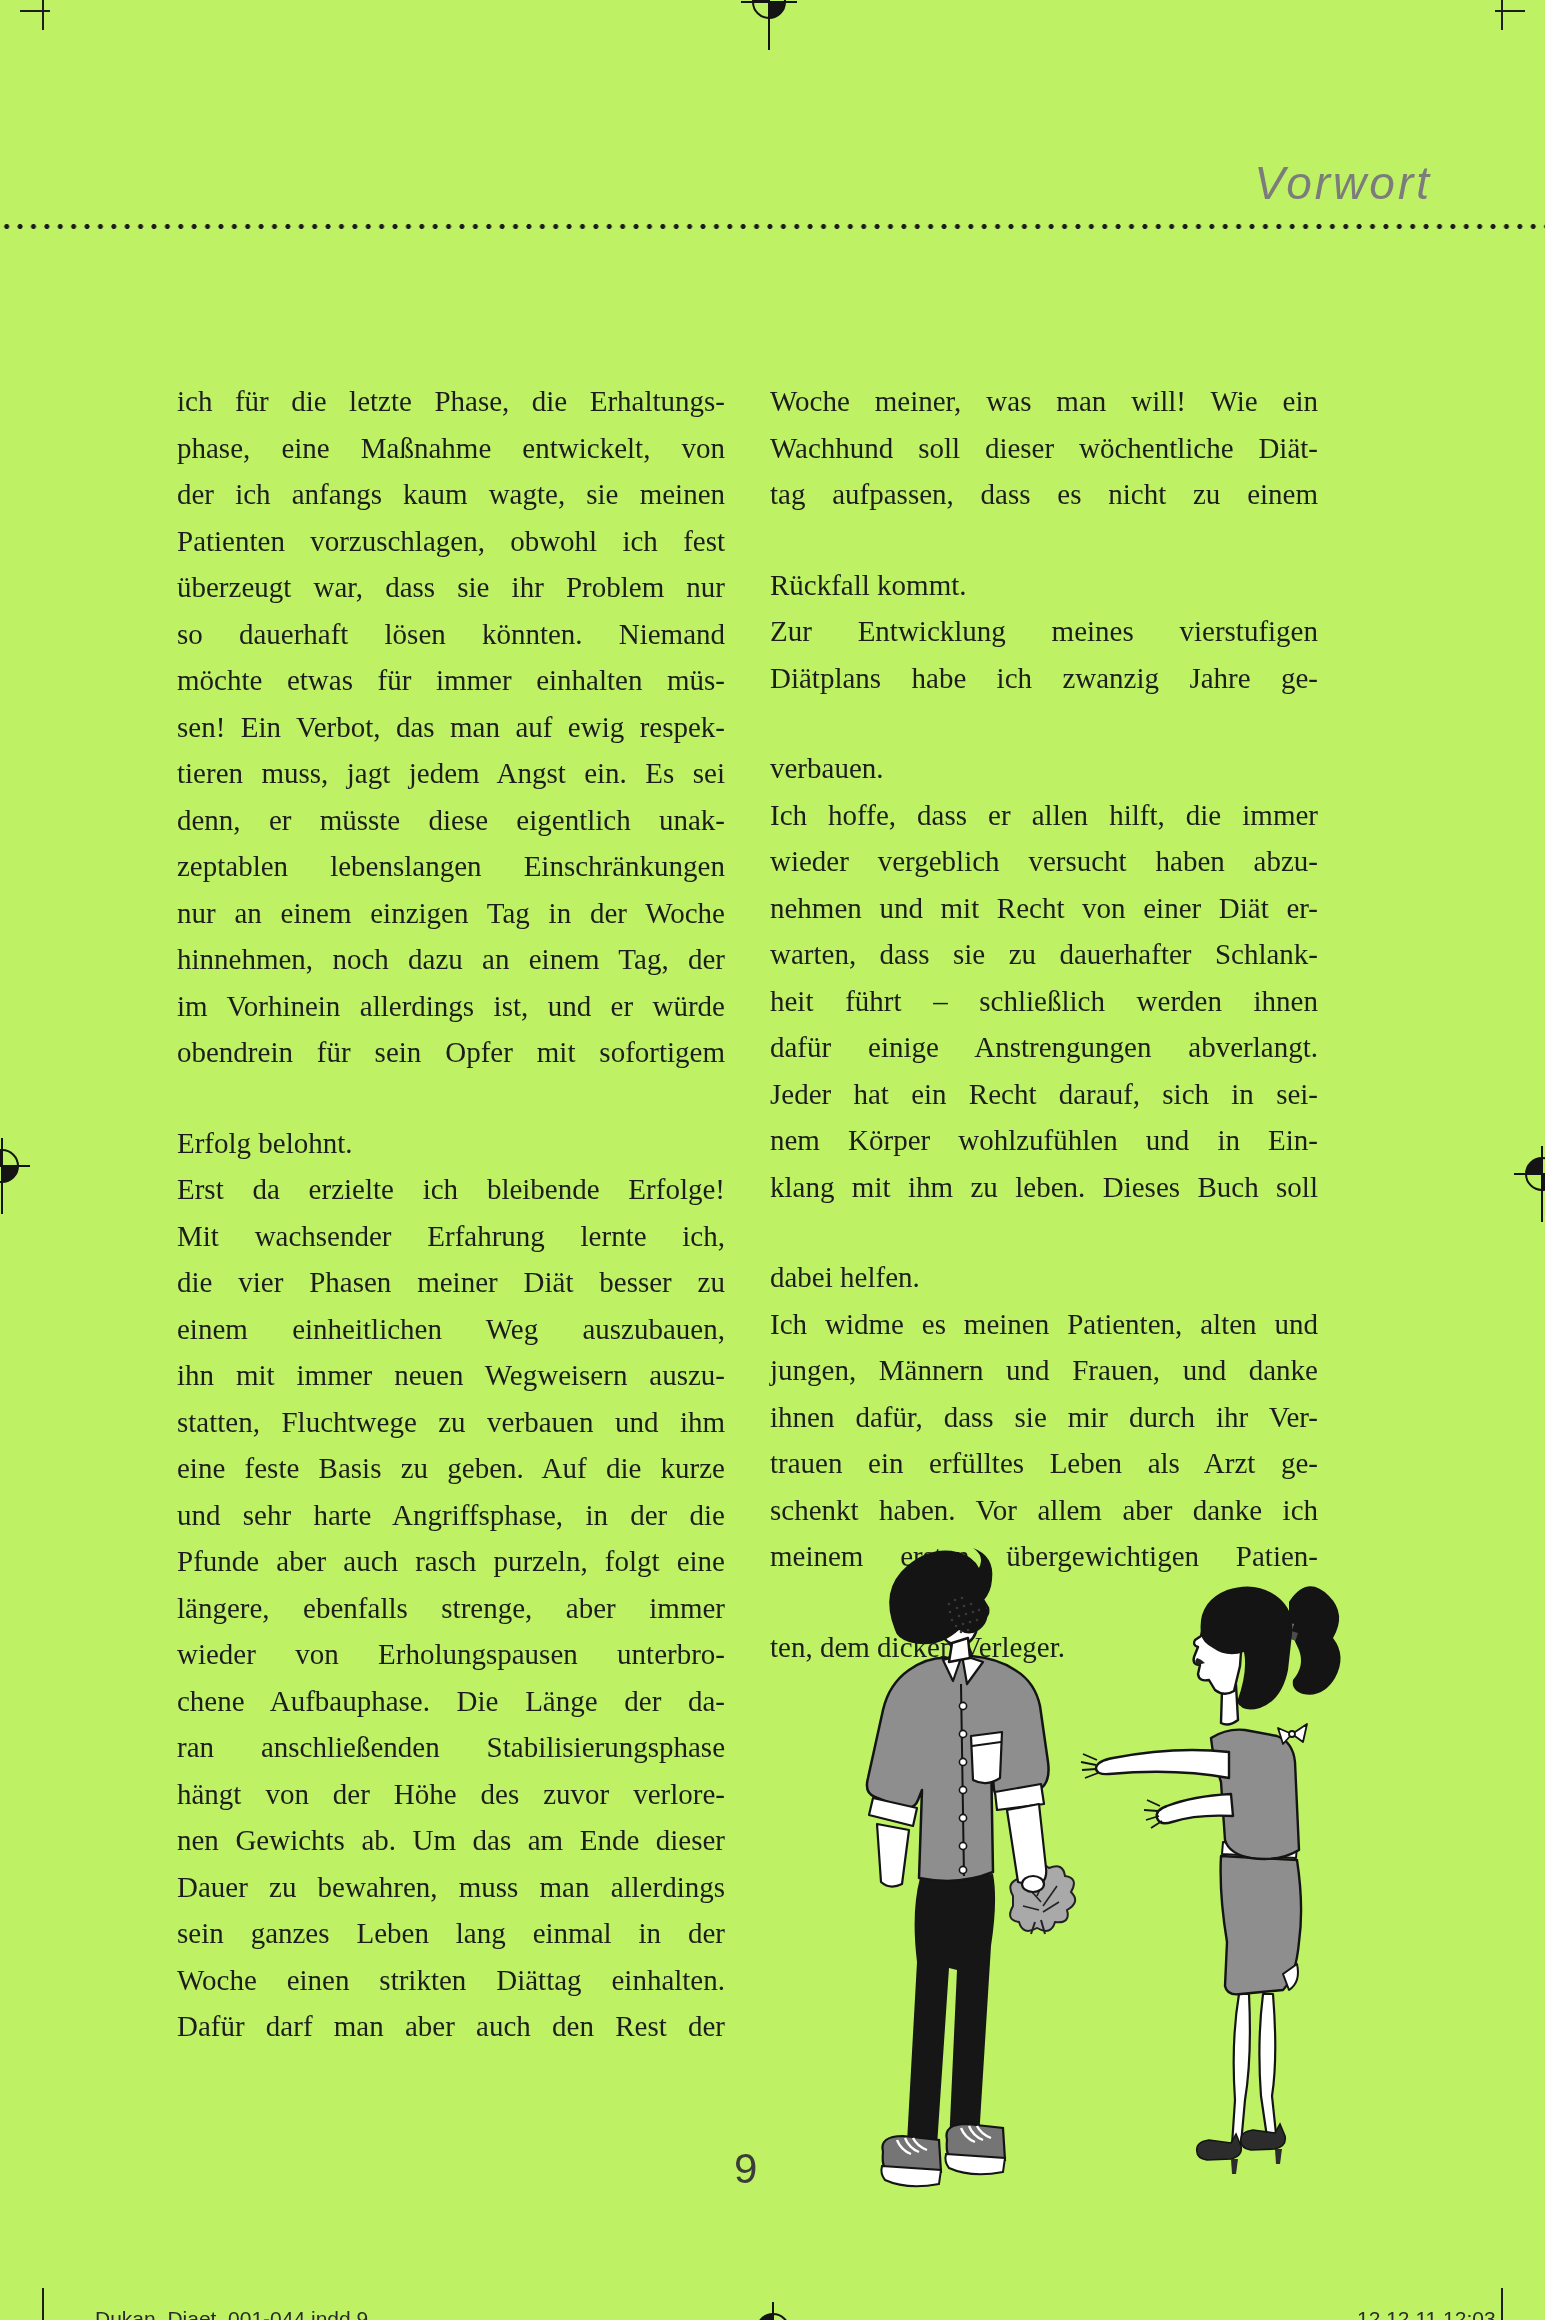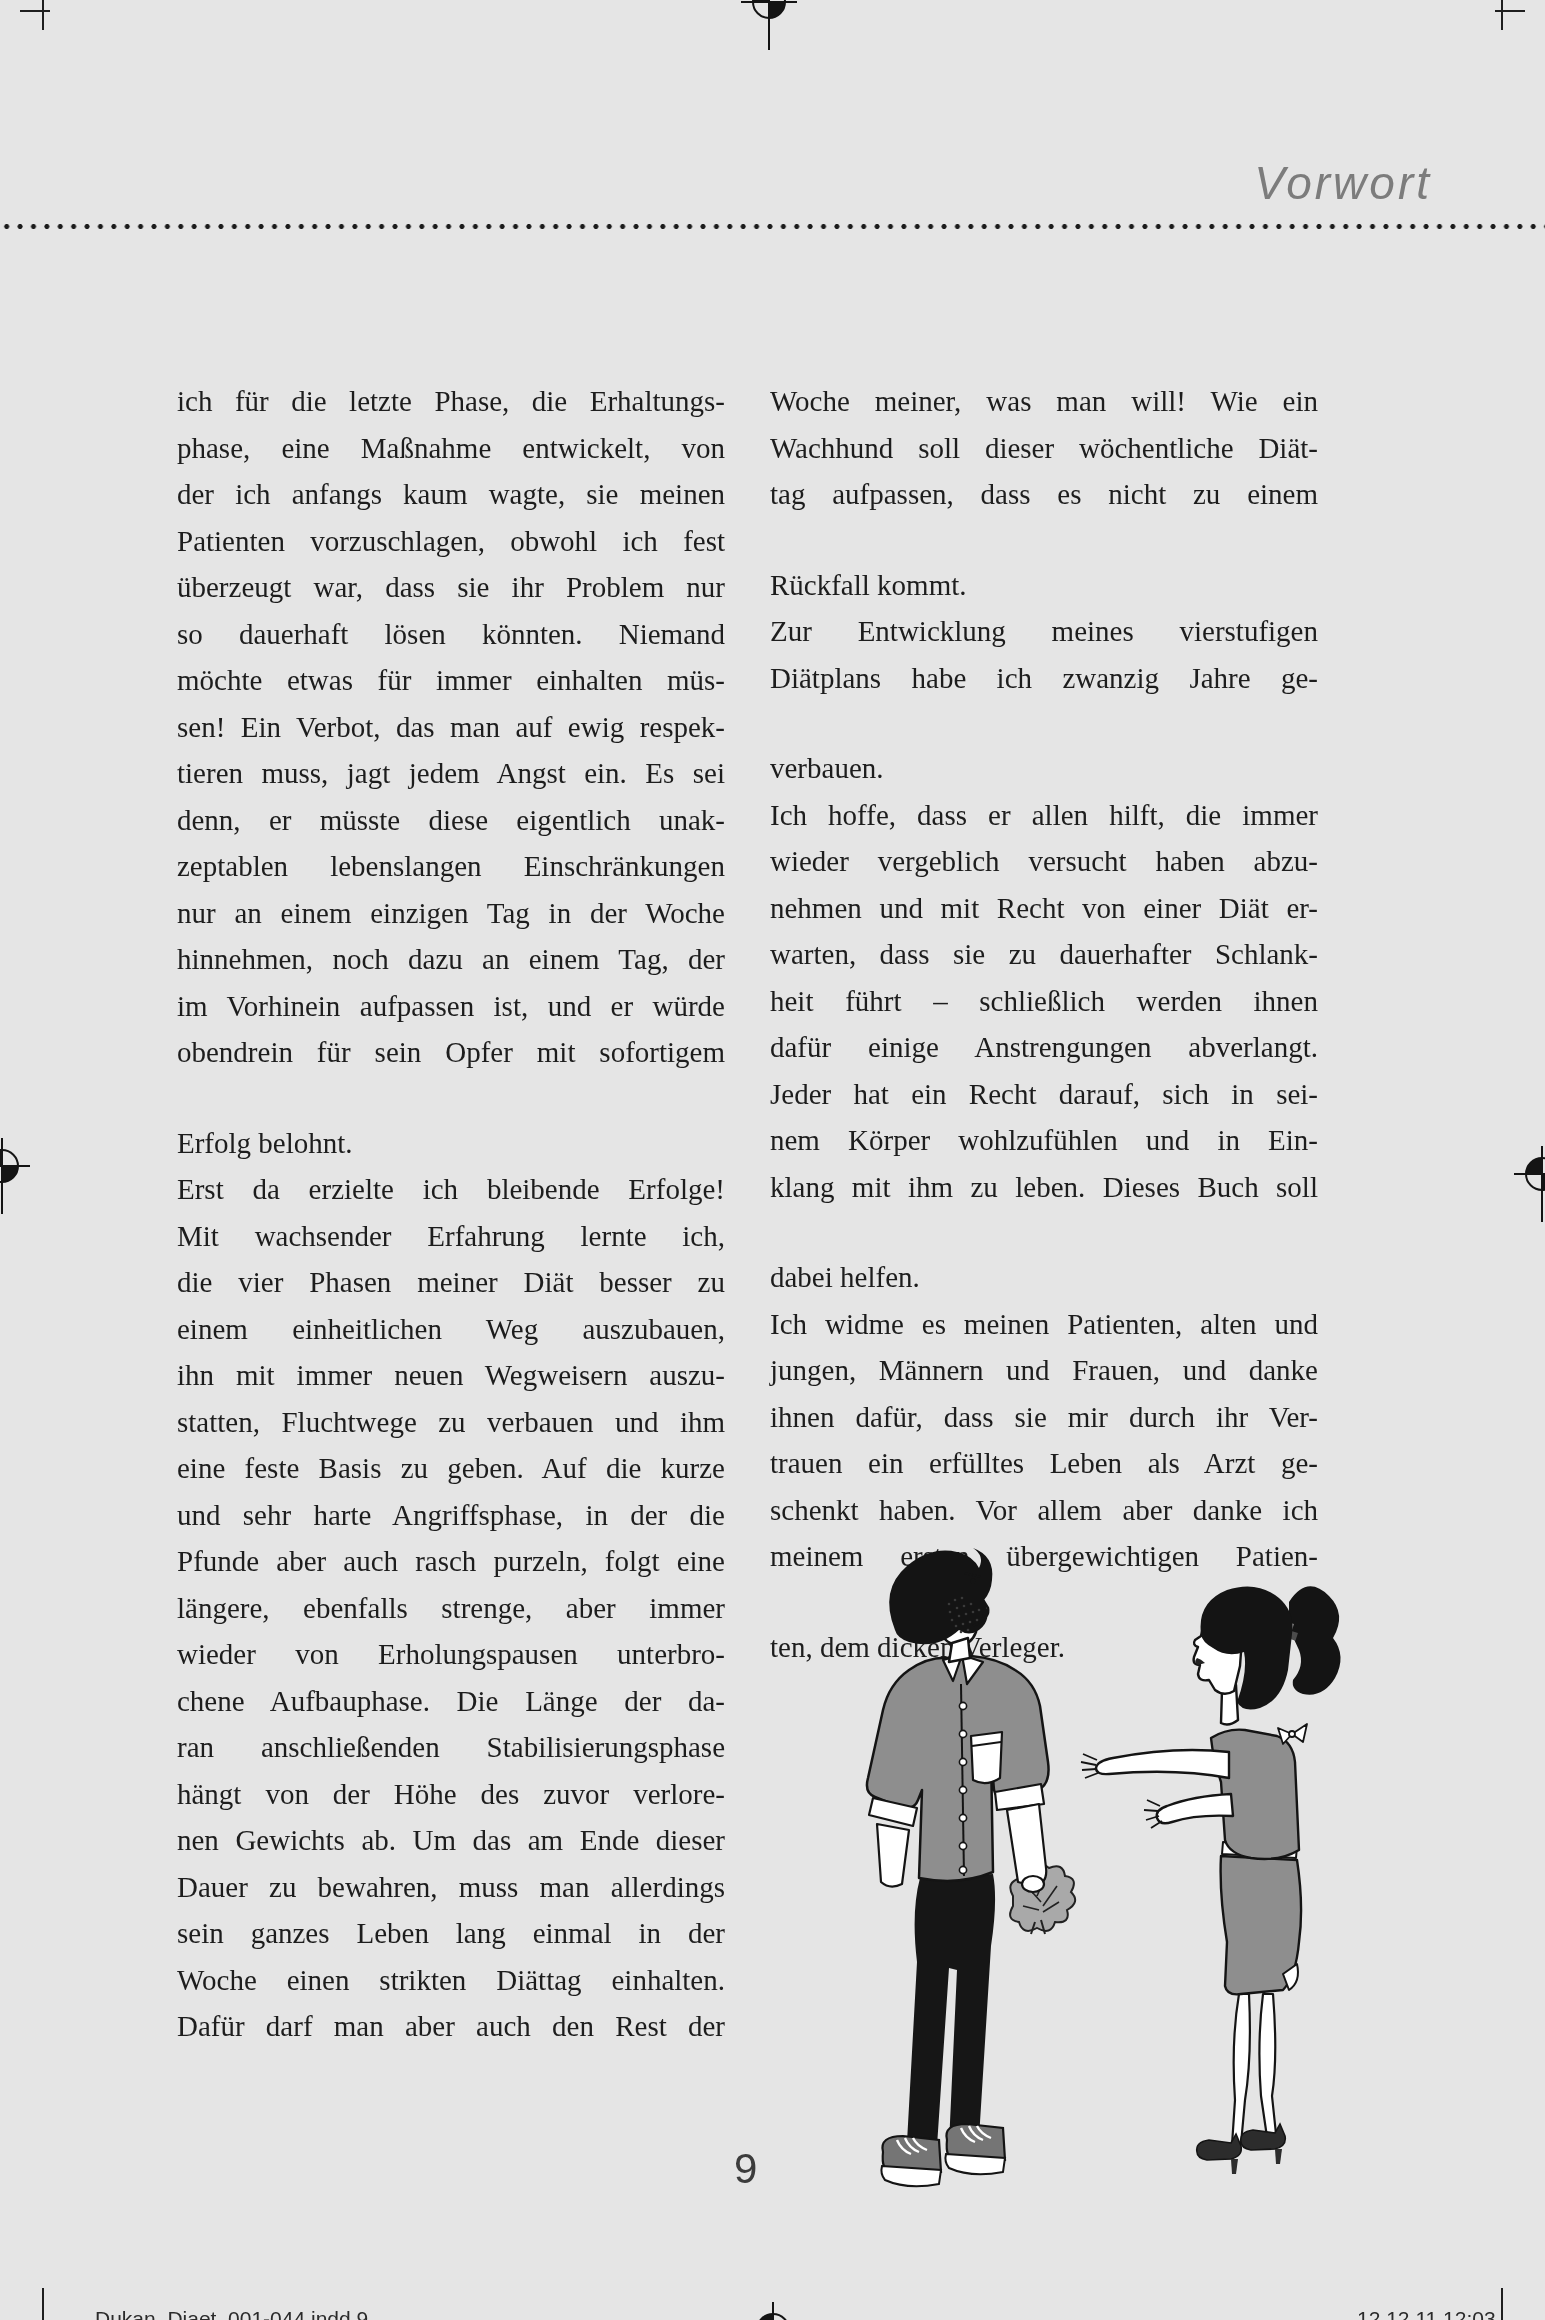--- a/index.html
+++ b/index.html
@@ -1,16 +1,16 @@
 <!DOCTYPE html>
 <html><head>
 <meta charset="utf-8">
 <style>
   html,body{margin:0;padding:0;background:#ffffff;}
-  .page{position:relative;width:1545px;height:2320px;background:#e5e5e5;overflow:hidden;
+  .page{position:relative;width:1545px;height:2320px;background:#bef264;overflow:hidden;
         font-family:"Liberation Serif",serif;}
 
   
   .cropline{position:absolute;background:#1e1e1e;}
   .regmark{position:absolute;}
 
   
   .vorwort{position:absolute;top:160px;right:113px;
            font-family:"Liberation Sans",sans-serif;font-style:italic;font-weight:300;
            font-size:46px;color:#7c7c7c;letter-spacing:3px;line-height:1;}
@@ -88,21 +88,21 @@
       <div class="tline">Patienten vorzuschlagen, obwohl ich fest</div>
       <div class="tline">überzeugt war, dass sie ihr Problem nur</div>
       <div class="tline">so dauerhaft lösen könnten. Niemand</div>
       <div class="tline">möchte etwas für immer einhalten müs-</div>
       <div class="tline">sen! Ein Verbot, das man auf ewig respek-</div>
       <div class="tline">tieren muss, jagt jedem Angst ein. Es sei</div>
       <div class="tline">denn, er müsste diese eigentlich unak-</div>
       <div class="tline">zeptablen lebenslangen Einschränkungen</div>
       <div class="tline">nur an einem einzigen Tag in der Woche</div>
       <div class="tline">hinnehmen, noch dazu an einem Tag, der</div>
-      <div class="tline">im Vorhinein aufpassen ist, und er würde</div>
+      <div class="tline">im Vorhinein allerdings ist, und er würde</div>
       <div class="tline">obendrein für sein Opfer mit sofortigem</div>
       <div class="tline pend">Erfolg belohnt.</div>
       <div class="tline">Erst da erzielte ich bleibende Erfolge!</div>
       <div class="tline">Mit wachsender Erfahrung lernte ich,</div>
       <div class="tline">die vier Phasen meiner Diät besser zu</div>
       <div class="tline">einem einheitlichen Weg auszubauen,</div>
       <div class="tline">ihn mit immer neuen Wegweisern auszu-</div>
       <div class="tline">statten, Fluchtwege zu verbauen und ihm</div>
       <div class="tline">eine feste Basis zu geben. Auf die kurze</div>
       <div class="tline">und sehr harte Angriffsphase, in der die</div>

